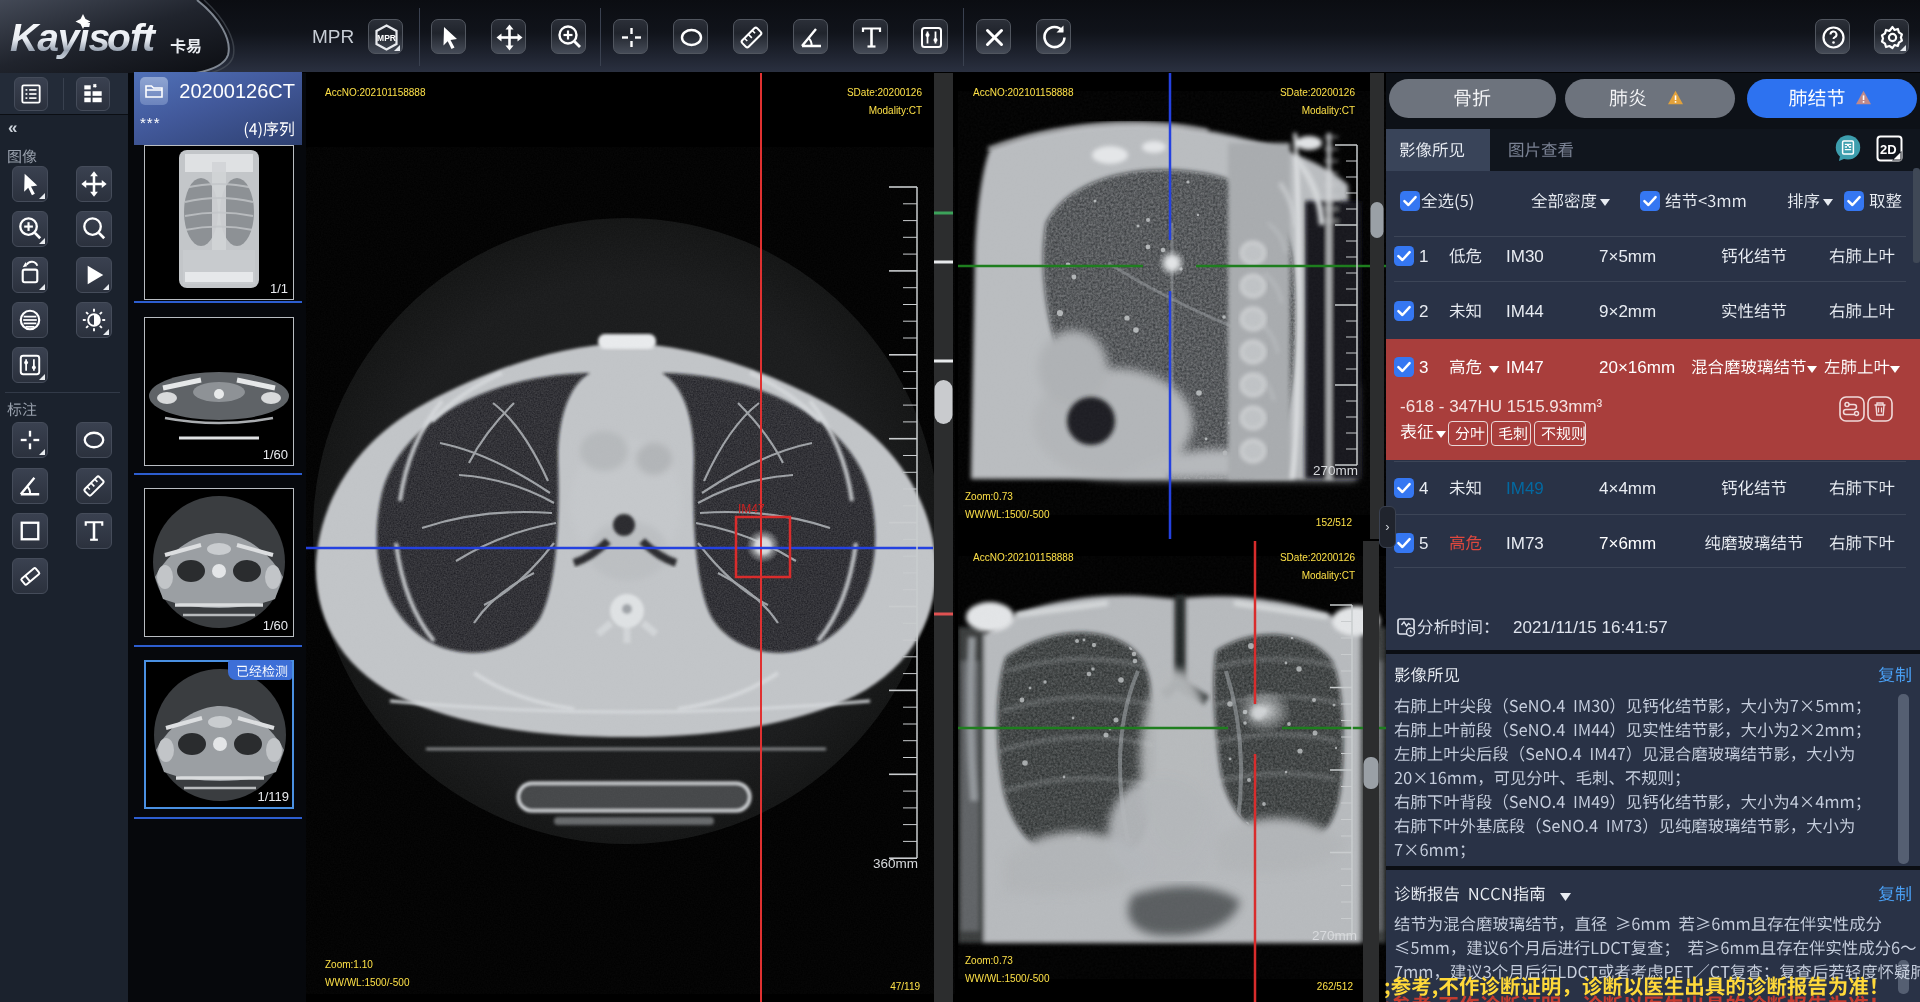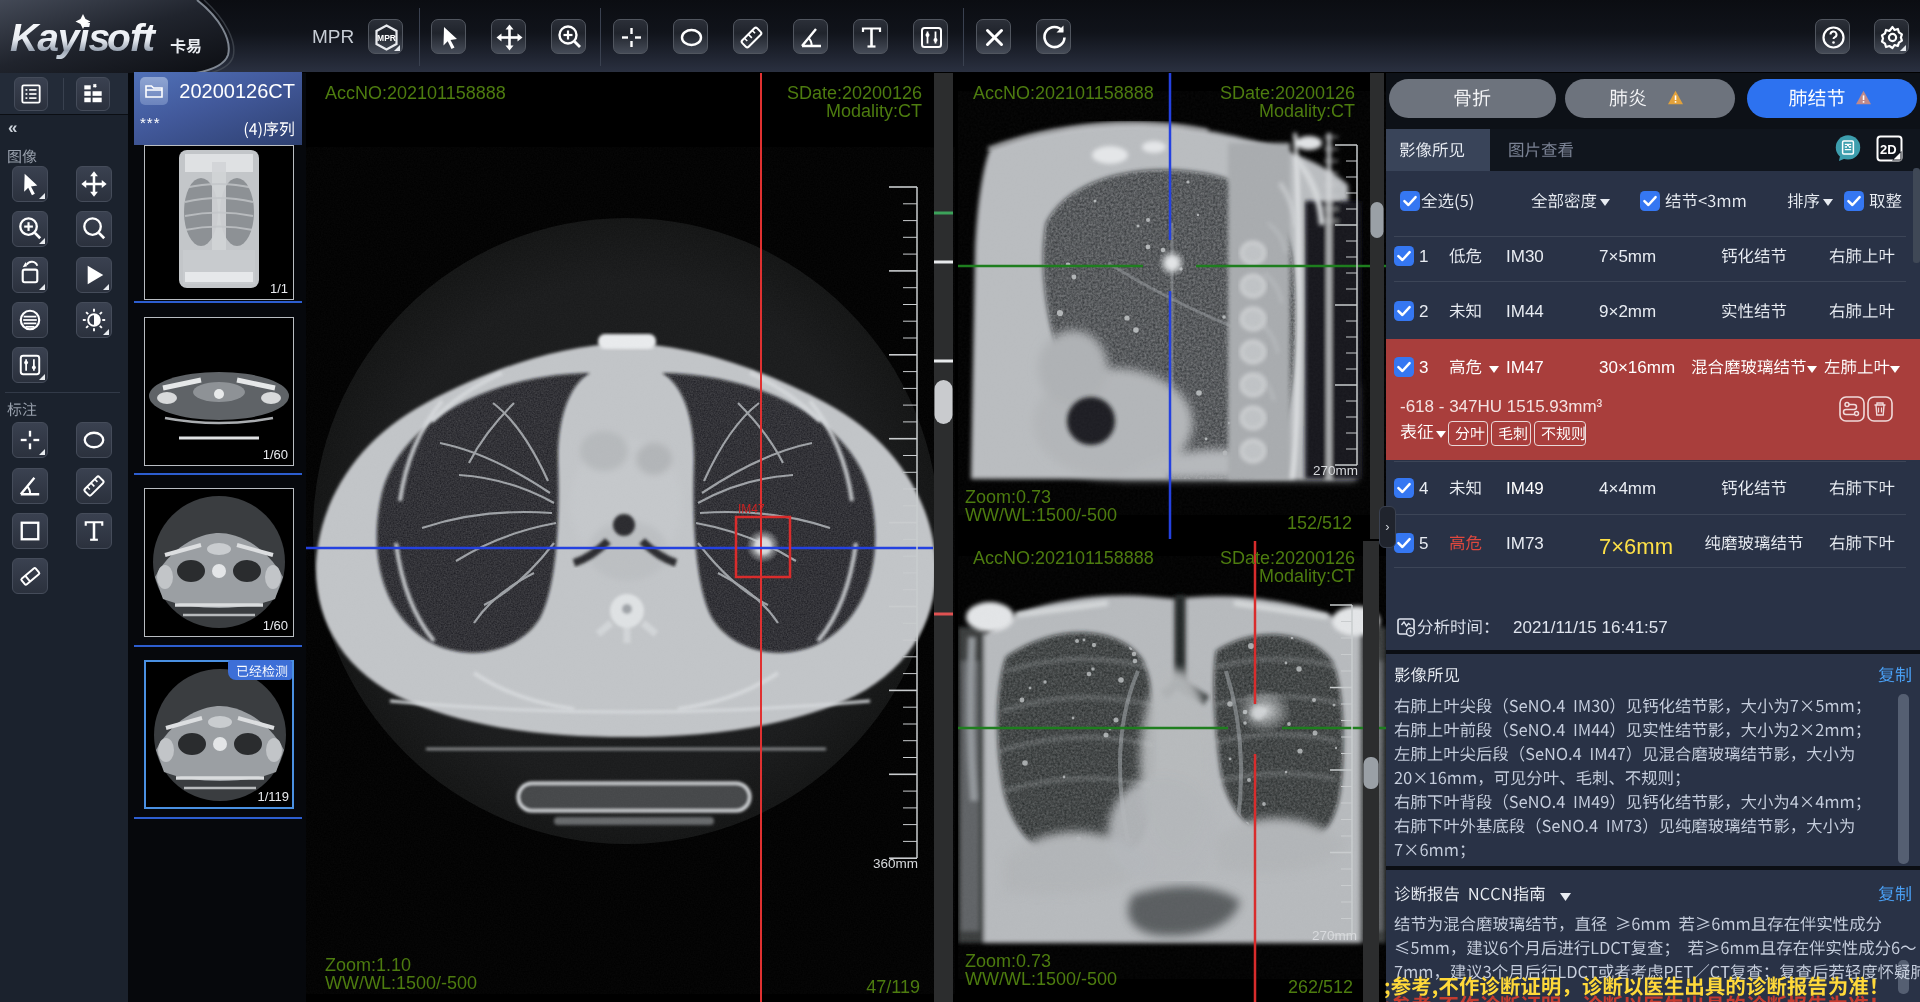--- a/index.html
+++ b/index.html
@@ -6,21 +6,21 @@
 .abs{position:absolute}
 .btn{position:absolute;width:35px;height:35px;border-radius:7px;
  background:linear-gradient(180deg,#2b2f38 0%,#20242c 40%,#454b57 100%);
  border:1px solid #51565f;}
 .btn svg{position:absolute;left:0;top:0}
 .sbtn{position:absolute;width:36px;height:36px;border-radius:6px;
  background:linear-gradient(180deg,#3a4150 0%,#2b313d 100%);
  border:1px solid #454c5a;}
 .fold{position:absolute;right:2px;bottom:2px;width:0;height:0;
  border-left:6px solid transparent;border-bottom:6px solid #e8ebef}
-.ovl{position:absolute;color:#4d7c0f;font-size:18px;line-height:18px}
+.ovl{position:absolute;color:#fde047;font-size:10px;line-height:18px}
 .ck{position:absolute;width:20px;height:20px;border-radius:4.5px;background:#3577f2}
 </style></head><body>
 <div class="abs" style="left:0;top:0;width:1920px;height:73px;
  background:linear-gradient(180deg,#0b0d12 0%,#10131a 45%,#2a3040 100%);
  border-bottom:1px solid #000">
 <svg class="abs" width="310" height="73" viewBox="0 0 310 73">
  <defs>
  <linearGradient id="lgl" x1="0" y1="0" x2="0.9" y2="1">
    <stop offset="0" stop-color="#434956"></stop>
           <stop offset="0.5" stop-color="#20242d"></stop>
@@ -886,48 +886,48 @@
     </svg></div>
 <div class="abs" style="left:1419px;top:302px;color:#e8ecf2;font-size:17px">2</div>
 <div class="abs" style="left:1506px;top:302px;color:#e8ecf2;font-size:17px">IM44</div>
 <div class="abs" style="left:1599px;top:302px;color:#e8ecf2;font-size:17px">9×2mm</div>
 <div class="abs" style="left:1386px;top:339px;width:534px;height:121px;background:#a93e3c"></div>
 <div class="ck" style="left:1394px;top:357px"><svg width="20" height="20">
       <path d="M4.4 10.2 L8.4 14 L15.6 6.2" stroke="#fff" stroke-width="2.5" fill="none" stroke-linecap="round" stroke-linejoin="round"></path>
     </svg></div>
 <div class="abs" style="left:1419px;top:358px;color:#fff;font-size:17px">3</div>
 <div class="abs" style="left:1506px;top:358px;color:#fff;font-size:17px">IM47</div>
-<div class="abs" style="left:1599px;top:358px;color:#fff;font-size:17px">30×16mm</div>
+<div class="abs" style="left:1599px;top:358px;color:#fff;font-size:17px">20×16mm</div>
 <div class="abs" style="left:1400px;top:397px;color:#f4e3e2;font-size:17px">-618 - 347HU 1515.93mm³</div>
 <svg class="abs" style="left:1839px;top:396px" width="26" height="26" viewBox="0 0 26 26">
 <rect x="1" y="1" width="24" height="24" rx="6" fill="none" stroke="#f0dada" stroke-width="1.6"></rect>
 <circle cx="8" cy="8.5" r="2" fill="none" stroke="#f0dada" stroke-width="1.5"></circle>
 <circle cx="17.5" cy="17.5" r="2" fill="none" stroke="#f0dada" stroke-width="1.5"></circle>
 <path d="M10 8.5 h5 a2.5 2.5 0 0 1 0 5 h-8 a2.5 2.5 0 0 0 0 5 h8" fill="none" stroke="#f0dada" stroke-width="1.5"></path>
 </svg>
 <svg class="abs" style="left:1867px;top:396px" width="26" height="26" viewBox="0 0 26 26">
 <rect x="1" y="1" width="24" height="24" rx="6" fill="none" stroke="#f0dada" stroke-width="1.6"></rect>
 <path d="M7.5 9 h11 M10 9 v-2 h6 v2 M9 9 l0.8 10 h6.4 L17 9" fill="none" stroke="#f0dada" stroke-width="1.4"></path>
 <path d="M11.5 11.5 v5 M14.5 11.5 v5" stroke="#f0dada" stroke-width="1.2"></path>
 </svg>
 <div class="abs" style="left:1448px;top:421px;width:40px;height:25px;border:1px solid #e9d8d8;border-radius:4px"></div>
 <div class="abs" style="left:1491px;top:421px;width:40px;height:25px;border:1px solid #e9d8d8;border-radius:4px"></div>
 <div class="abs" style="left:1534px;top:421px;width:52px;height:25px;border:1px solid #e9d8d8;border-radius:4px"></div>
 <div class="ck" style="left:1394px;top:478px"><svg width="20" height="20">
       <path d="M4.4 10.2 L8.4 14 L15.6 6.2" stroke="#fff" stroke-width="2.5" fill="none" stroke-linecap="round" stroke-linejoin="round"></path>
     </svg></div>
 <div class="abs" style="left:1419px;top:479px;color:#e8ecf2;font-size:17px">4</div>
-<div class="abs" style="left:1506px;top:479px;color:#ffffff;font-size:17px">IM49</div>
+<div class="abs" style="left:1506px;top:479px;color:#0369a1;font-size:17px">IM49</div>
 <div class="abs" style="left:1599px;top:479px;color:#e8ecf2;font-size:17px">4×4mm</div>
 <div class="ck" style="left:1394px;top:533px"><svg width="20" height="20">
       <path d="M4.4 10.2 L8.4 14 L15.6 6.2" stroke="#fff" stroke-width="2.5" fill="none" stroke-linecap="round" stroke-linejoin="round"></path>
     </svg></div>
 <div class="abs" style="left:1419px;top:534px;color:#e8ecf2;font-size:17px">5</div>
 <div class="abs" style="left:1506px;top:534px;color:#e8ecf2;font-size:17px">IM73</div>
-<div class="abs" style="left:1599px;top:534px;color:#fde047;font-size:22px">7×6mm</div>
+<div class="abs" style="left:1599px;top:534px;color:#ffffff;font-size:17px">7×6mm</div>
 <svg class="abs" style="left:1396px;top:617px" width="20" height="20" viewBox="0 0 20 20">
 <rect x="2" y="2" width="16" height="15" rx="2" fill="none" stroke="#dfe4ee" stroke-width="1.6"></rect>
 <path d="M5.5 8 l2.5 -3 2.5 4 2 -2.5 2 1.5" fill="none" stroke="#dfe4ee" stroke-width="1.4"></path>
 <circle cx="14.5" cy="15" r="4" fill="#293246" stroke="#dfe4ee" stroke-width="1.4"></circle>
 <path d="M14.5 13.2 v1.8 h1.6" stroke="#dfe4ee" stroke-width="1.2" fill="none"></path>
 </svg>
 <div class="abs" style="left:1513px;top:618px;color:#dfe4ee;font-size:17px">2021/11/15 16:41:57</div>
 <div class="abs" style="left:1386px;top:650px;width:534px;height:4px;background:#0b0e14"></div>
 <div class="abs" style="left:1898px;top:694px;width:11px;height:170px;border-radius:5px;background:#555f72"></div>
 <div class="abs" style="left:1386px;top:866px;width:534px;height:4px;background:#0b0e14"></div>

